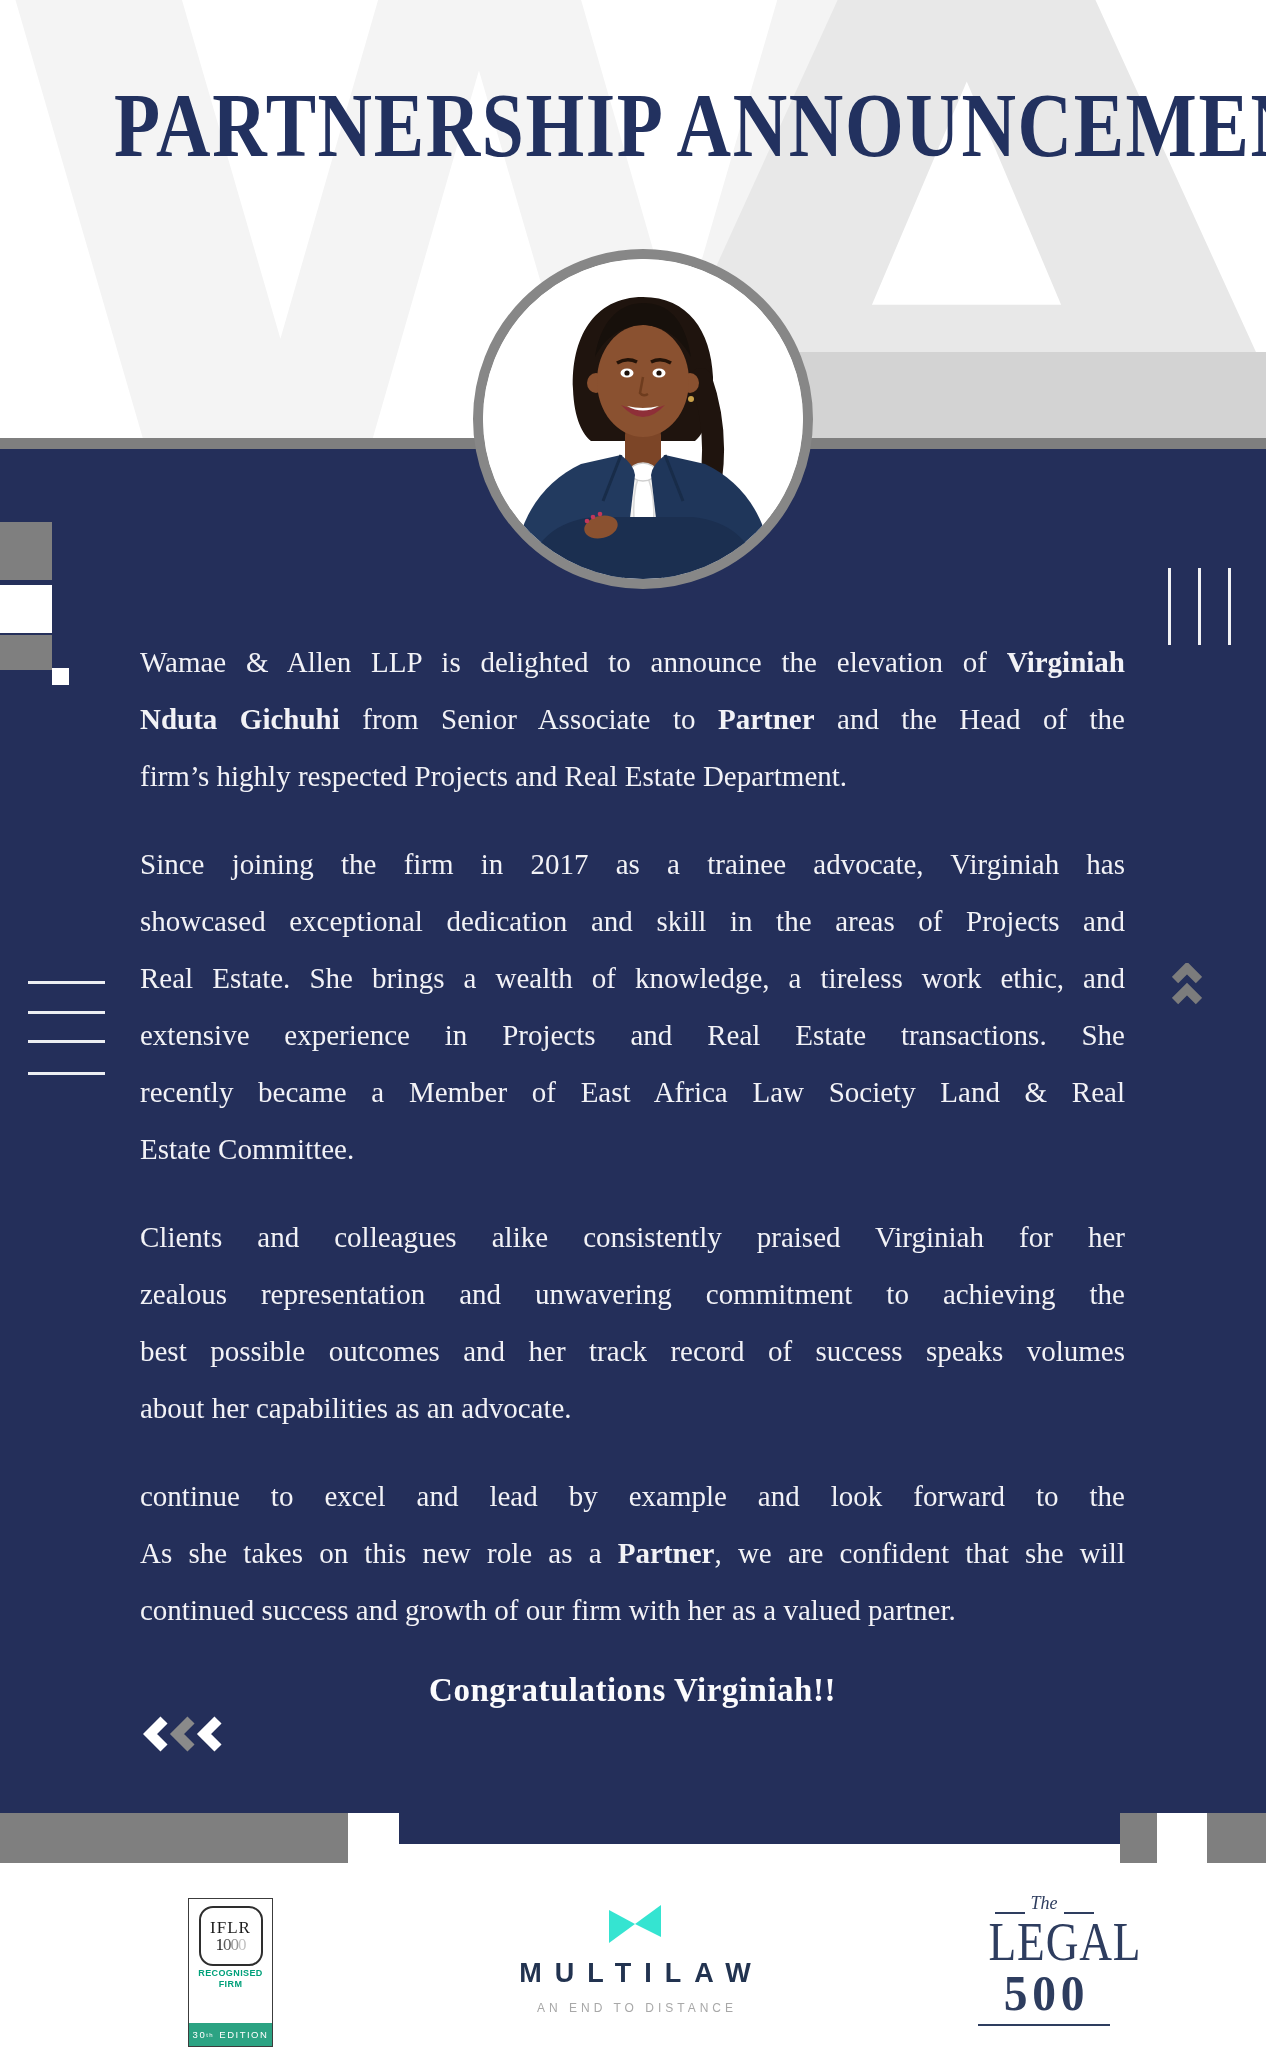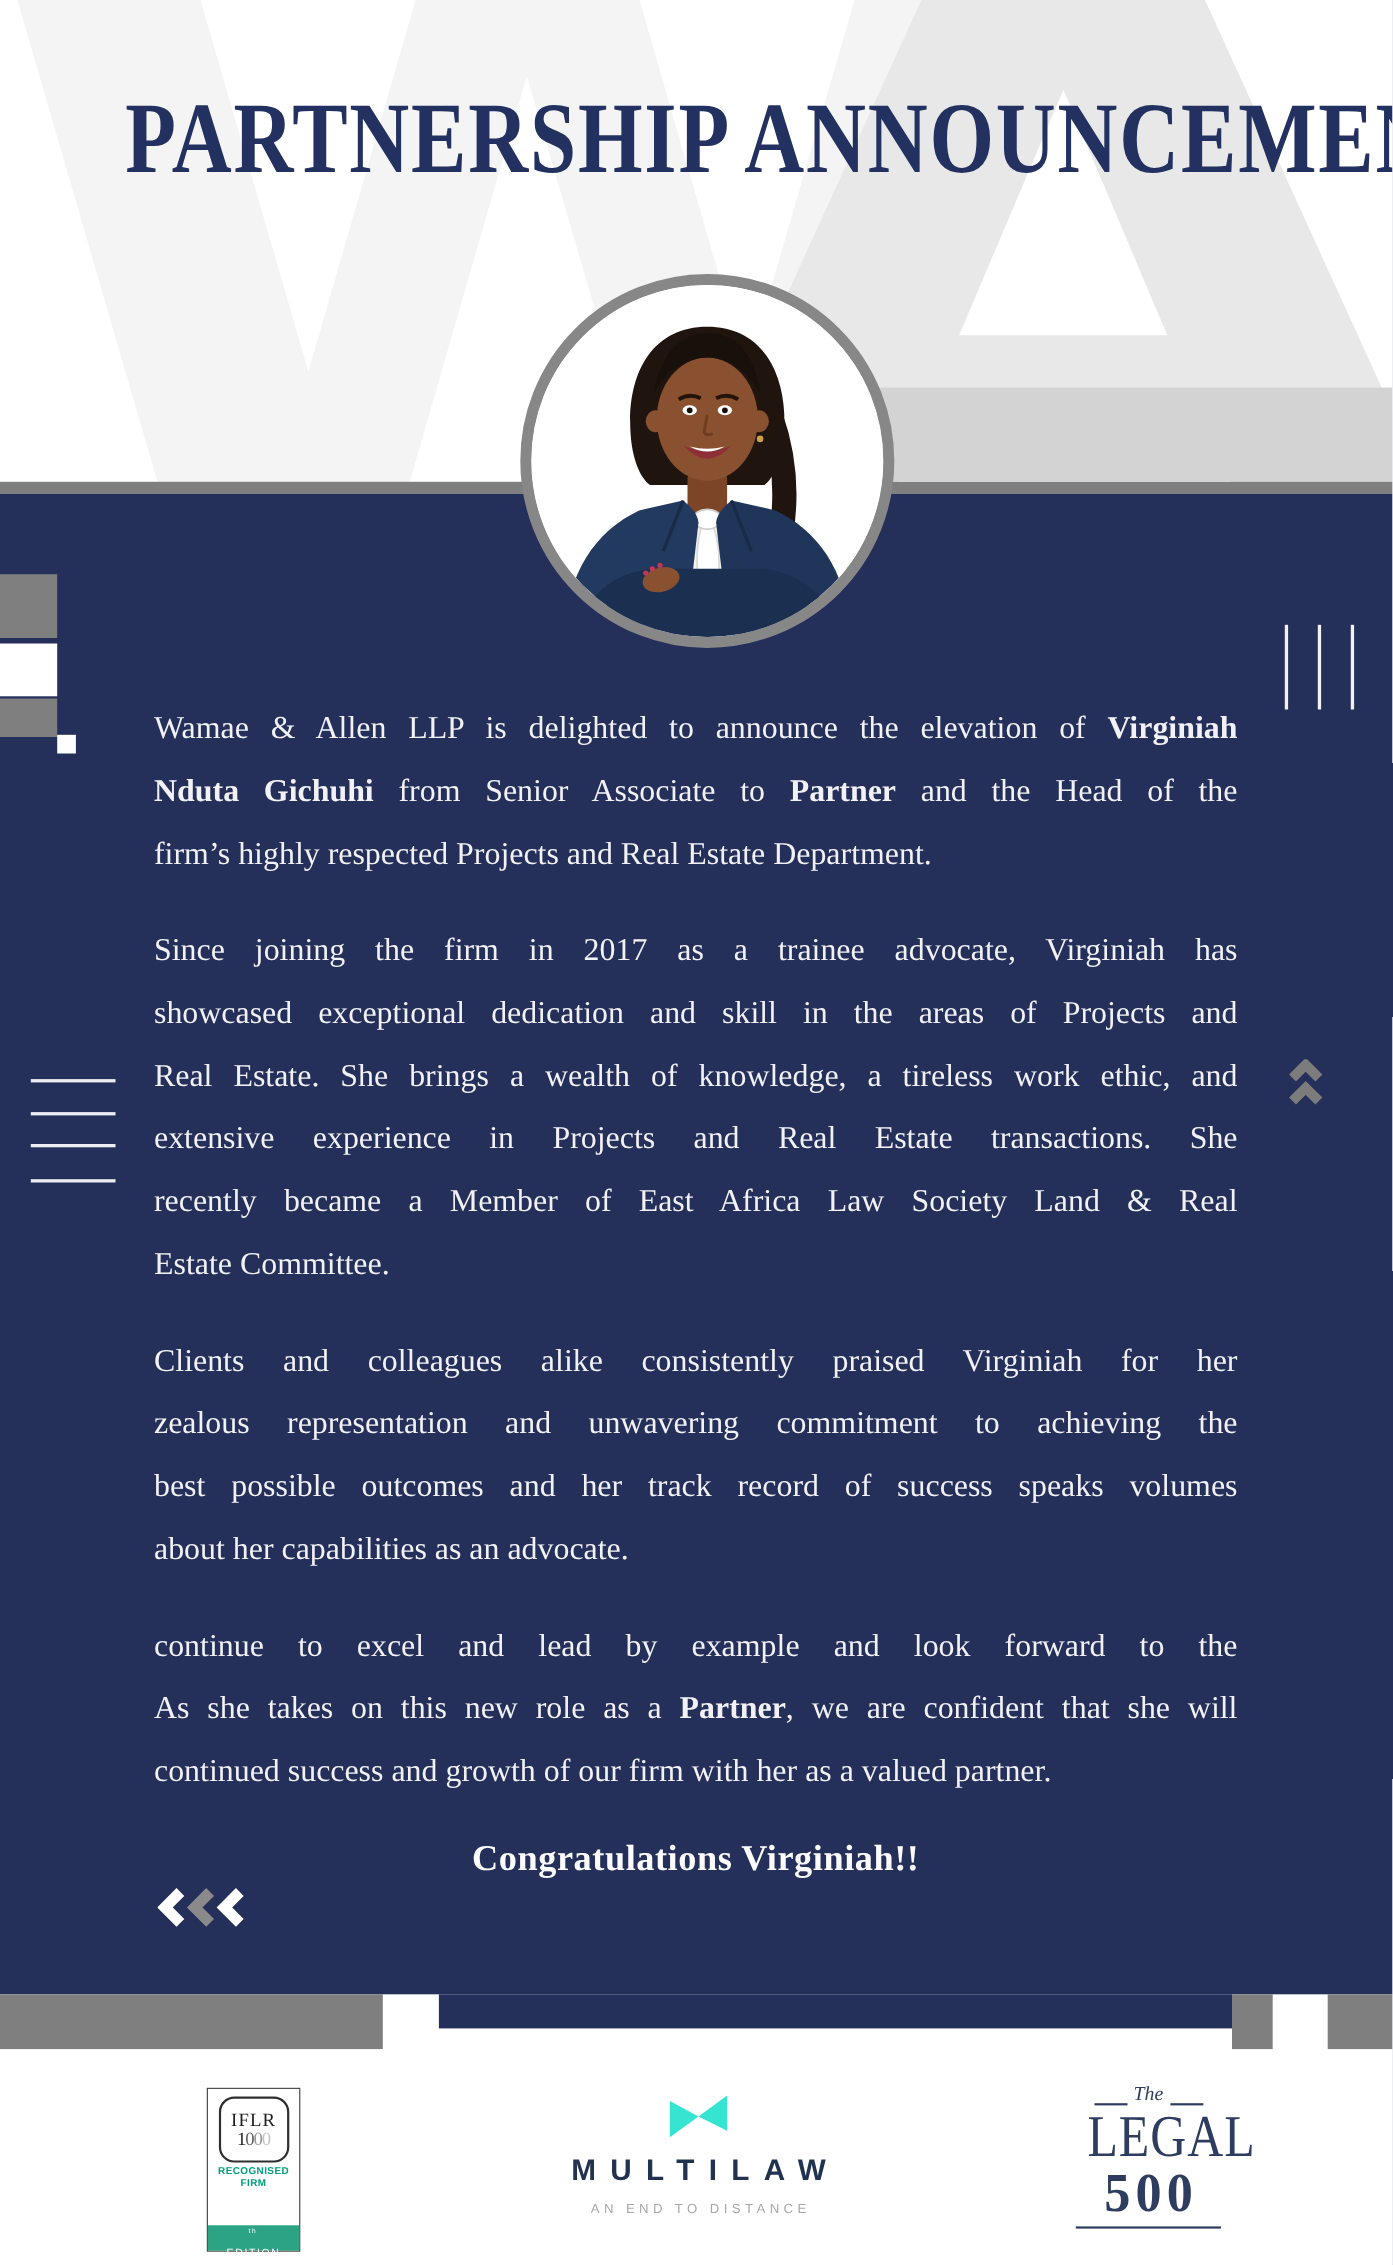--- a/index.html
+++ b/index.html
@@ -60,21 +60,21 @@
   .iflr-top{font-size:17px;letter-spacing:1px;color:#1c1c1c;line-height:18px;}
   .iflr-num{font-size:17px;line-height:16px;letter-spacing:-1px;}
   .iflr-num .d1{color:#222;}
   .iflr-num .d2{color:#5e5e5e;}
   .iflr-num .d3{color:#979797;}
   .iflr-num .d4{color:#c2c2c2;}
   .iflr-rec{margin-top:2px;font-family:"Liberation Sans",sans-serif;font-weight:bold;font-size:9px;
             letter-spacing:.4px;color:#00a07a;line-height:11px;}
   .iflr-edition{position:absolute;left:0;right:0;bottom:0;height:23px;background:#2ca383;color:#ffffff;
             font-family:"Liberation Sans",sans-serif;font-size:9.5px;letter-spacing:1.5px;
-            display:flex;align-items:center;justify-content:center;flex-direction:column;}
+            display:flex;align-items:center;justify-content:center;}
   .iflr-edition sup{font-size:6px;margin:0 1px 0 0;}
   
   .multilaw{position:absolute;left:455px;top:40px;width:360px;text-align:center;
             font-family:"Liberation Sans",sans-serif;}
   .ml-icon{display:block;margin:0 auto 14px;}
   .ml-name{font-weight:bold;font-size:27px;color:#223350;letter-spacing:13px;margin-right:-13px;line-height:28px;}
   .ml-tag{margin-top:14px;font-size:12px;color:#a8a8a8;letter-spacing:4px;margin-right:-4px;}
   
   .legal{position:absolute;left:978px;top:33px;width:132px;color:#2e3d5f;text-align:center;
          font-family:"Liberation Serif",serif;}

